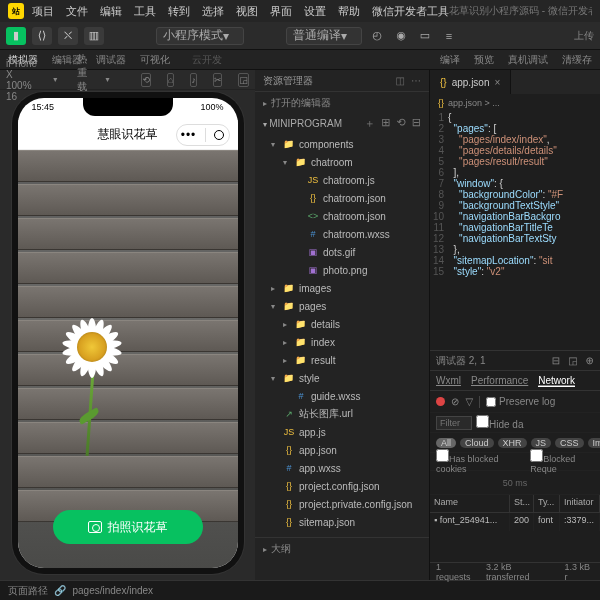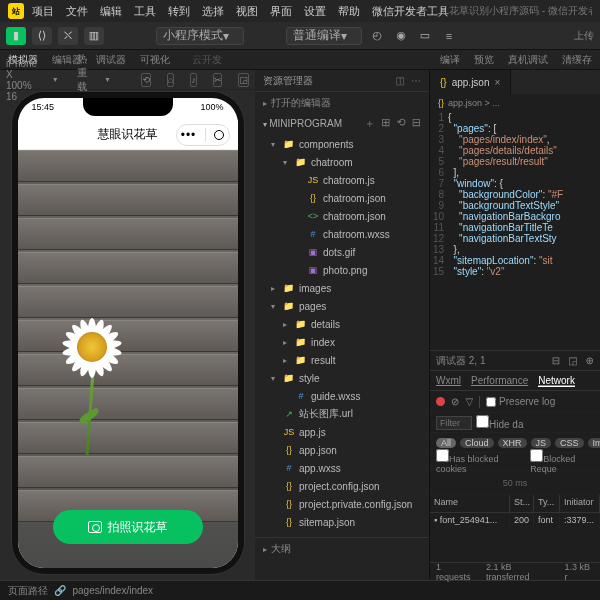--- a/index.html
+++ b/index.html
@@ -428,21 +428,21 @@
       </div>
       <div class="dt-row">
         <div class="c-n">▪ <span>font_254941...</span></div>
         <div class="c-s">200</div>
         <div class="c-t">font</div>
         <div class="c-i">:3379...</div>
       </div>
       <div style="flex:1"></div>
       <div class="dt-ftr">
         <span>1 requests</span>
-        <span>2.1 kB transferred</span>
+        <span>3.2 kB transferred</span>
         <span>1.3 kB r</span>
       </div>
     </div>
   </div>
 </div>
 
 <div class="bottombar">
   <span>页面路径</span>
   <span>🔗</span>
   <span>pages/index/index</span>

